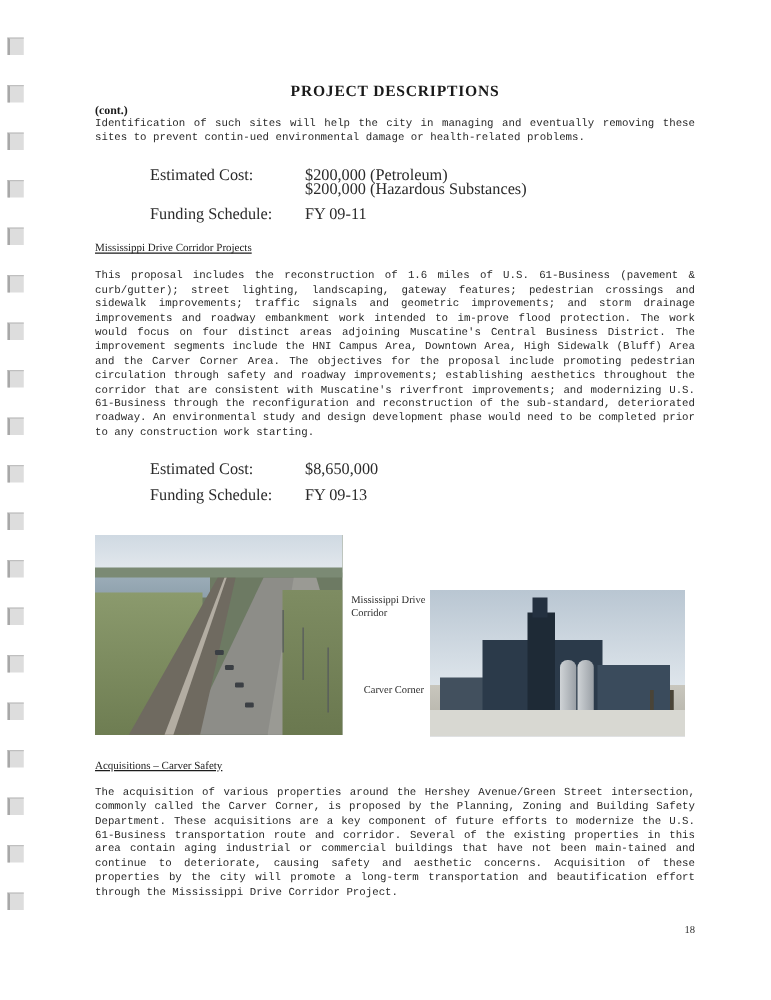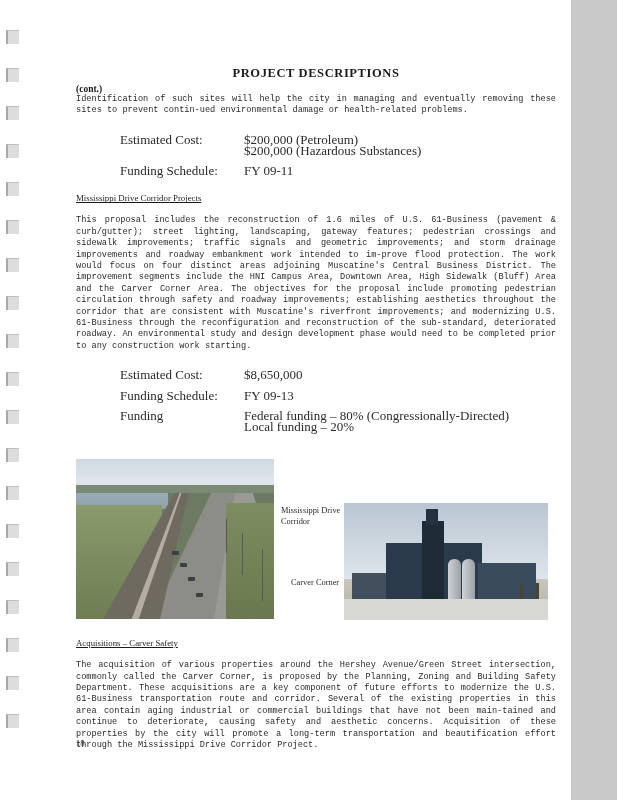--- a/index.html
+++ b/index.html
@@ -8,21 +8,21 @@
     background: #c9c9c9;
   }
   body {
     width: 617px;
     height: 800px;
     overflow: hidden;
     font-family: "Liberation Serif", serif;
   }
   .page {
     position: relative;
-    width: 571px;
+    width: 617px;
     height: 800px;
     background: #ffffff;
     box-sizing: border-box;
   }
   
   .binding {
     position: absolute;
     left: 0;
     top: 0;
     width: 26px;
@@ -121,21 +121,21 @@
     color: #2a2a2a;
     line-height: 11px;
   }
   .cap-1 { left: 205px; top: 46px; width: 70px; }
   .cap-2 { left: 215px; top: 118px; width: 60px; }
   .page-number {
     position: absolute;
     left: 0;
     width: 480px;
     top: 738px;
-    text-align: left;
+    text-align: right;
     font-size: 8.5px;
     color: #333;
   }
 
   
   .p1-sky {
     position: absolute; left: 0; top: 0; width: 198px; height: 30px;
     background: linear-gradient(#cfd9e2, #e4e9ee);
   }
   .p1-water {
@@ -285,25 +285,20 @@
     <table class="kv">
       <tbody>
           <tr>
         <td class="k">Estimated Cost:</td>
         <td class="v">$8,650,000</td>
       </tr>
       <tr>
         <td class="k">Funding Schedule:</td>
         <td class="v">FY 09-13</td>
       </tr>
-      <tr>
-        <td class="k">Funding</td>
-        <td class="v" style="white-space:pre-line">Federal funding – 80% (Congressionally-Directed)
-Local funding – 20%</td>
-      </tr>
     </tbody>
       </table>
 
     <div class="figures">
 
       <div class="photo photo-left">
         <div class="p1-sky"></div>
         <div class="p1-water"></div>
         <div class="p1-far"></div>
         <div class="p1-grass-l"></div>

